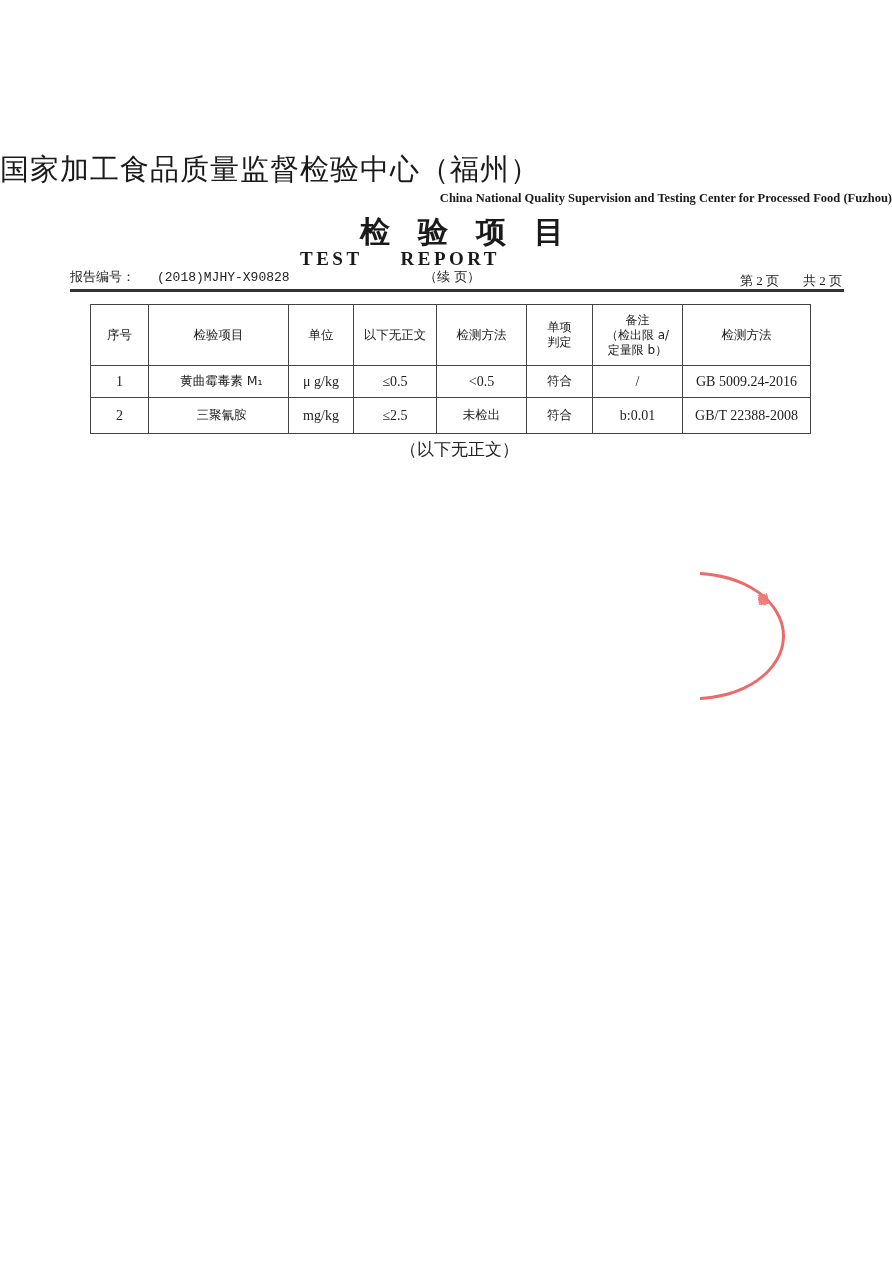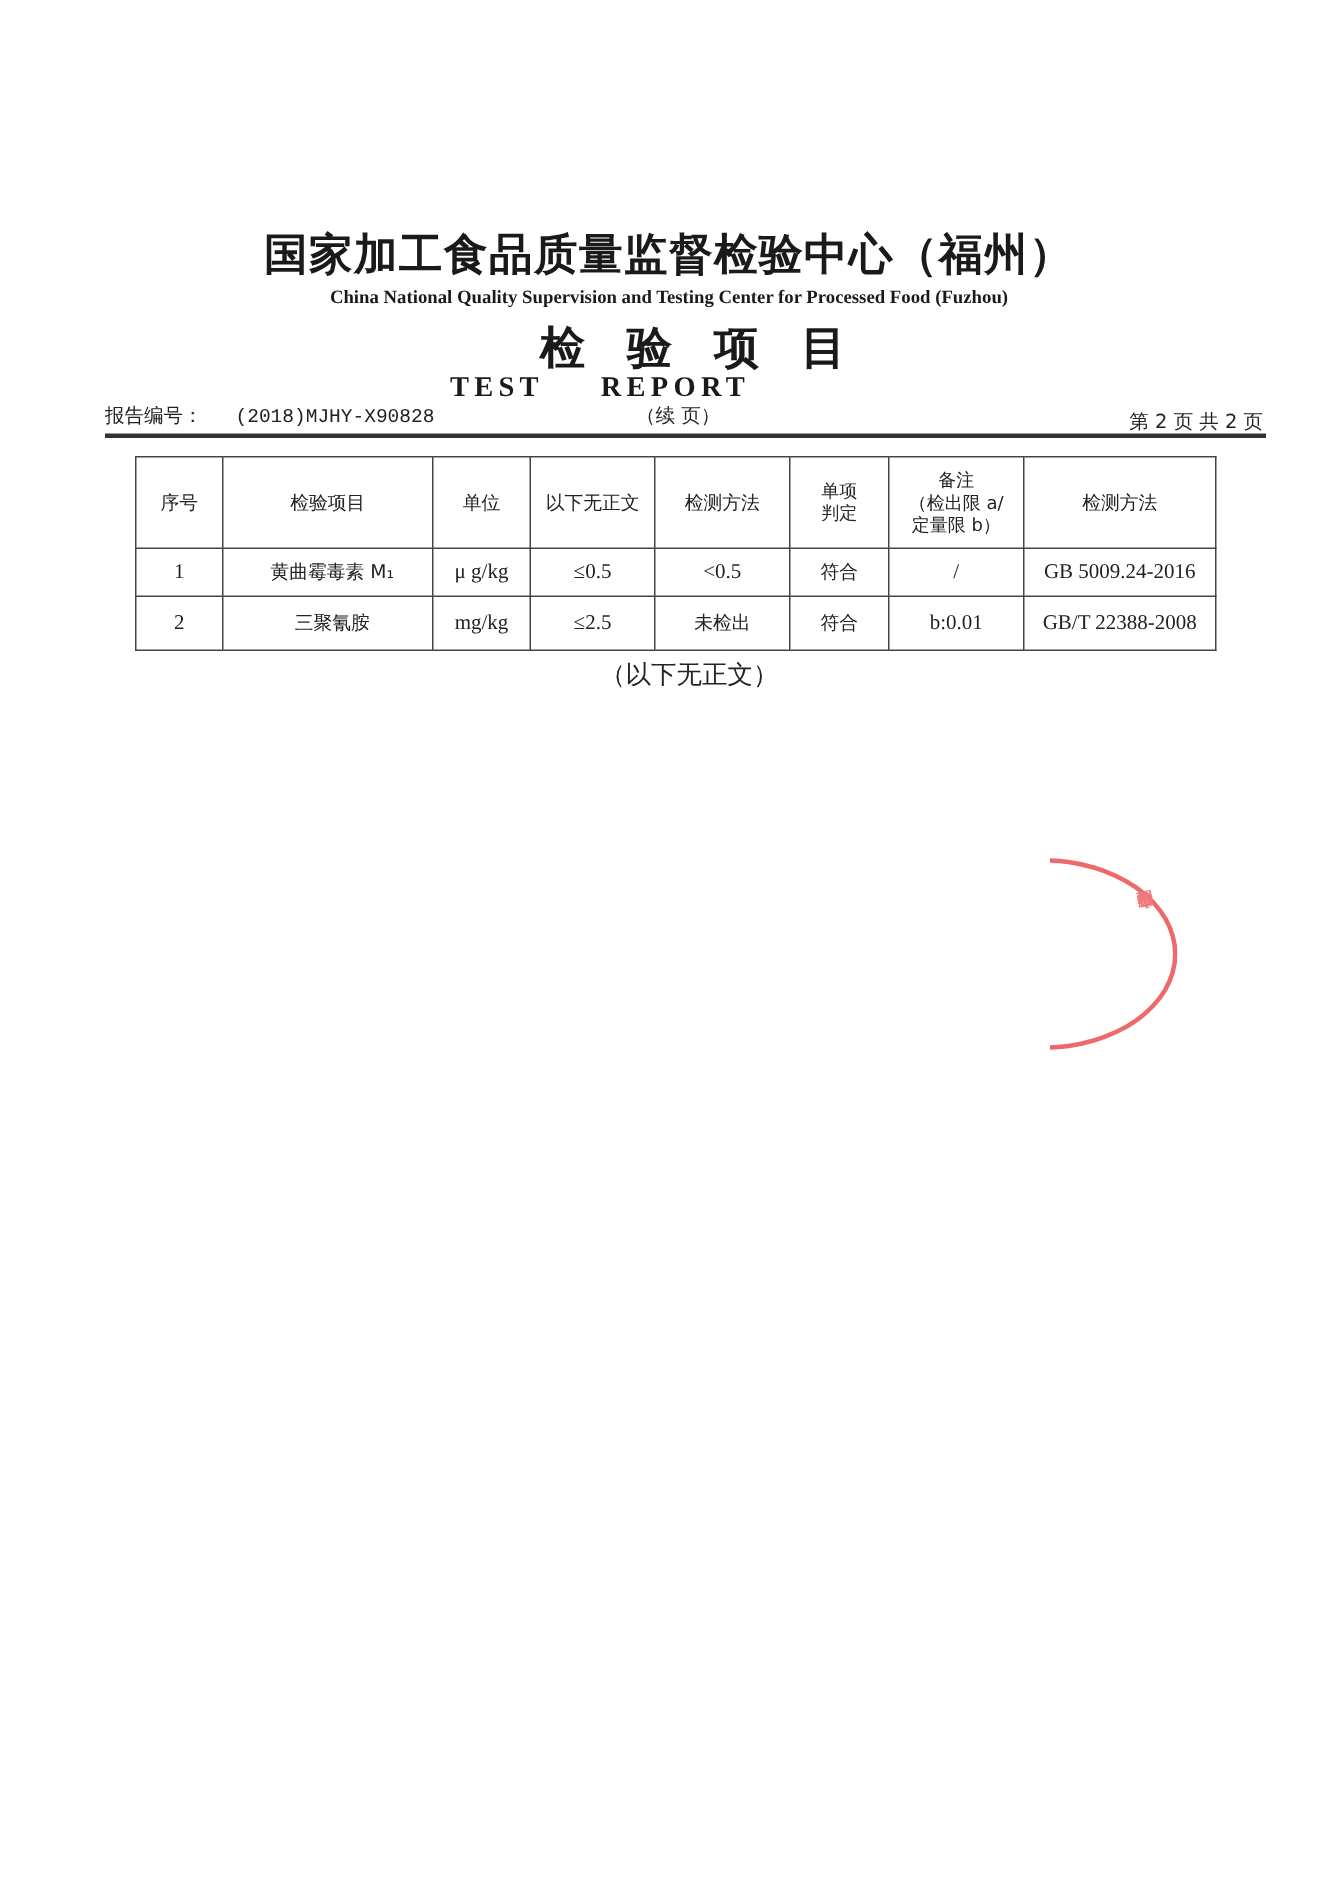--- a/index.html
+++ b/index.html
@@ -1,31 +1,31 @@
 <!DOCTYPE html>
 <html><head>
 <meta charset="utf-8">
 <style>
   html, body { margin:0; padding:0; background:#ffffff; }
   body { width:892px; height:1261px; position:relative; overflow:hidden;
          font-family:"DejaVu Serif", serif; color:#1a1a1a; }
   .abs { position:absolute; }
-  .title-cn { left:0; width:892px; top:150px; text-align:center; font-size:29px; font-weight:bold;
+  .title-cn { left:0; width:892px; top:150px; text-align:left; font-size:29px; font-weight:normal;
               letter-spacing:1px; font-family:"DejaVu Serif", serif; }
-  .title-en { left:0; width:892px; top:191px; text-align:center; font-size:12.5px; font-weight:bold;
+  .title-en { left:0; width:892px; top:191px; text-align:right; font-size:12.5px; font-weight:bold;
               font-family:"Liberation Serif", serif; letter-spacing:0px; }
   .report-cn { left:300px; width:300px; top:212px; text-align:center; font-size:30px; font-weight:bold;
                letter-spacing:28px; font-family:"DejaVu Serif", serif; padding-left:26px; }
   .report-en { left:300px; width:300px; top:248px; font-size:19px; font-weight:bold;
                letter-spacing:3.5px; font-family:"Liberation Serif", serif; word-spacing:30px; }
   .report-no { left:70px; top:268px; font-size:13px; font-family:"DejaVu Sans", sans-serif; color:#222; }
   .report-no .val { margin-left:22px; font-family:"Liberation Mono", monospace; font-size:13px; }
   .continued { left:424px; top:268px; font-size:13px; font-family:"DejaVu Sans", sans-serif; color:#222; }
   .pageinfo { right:50px; top:272px; font-size:13px; font-family:"DejaVu Sans", sans-serif; color:#222; }
-  .pageinfo span { margin-left:4px; }
+  .pageinfo span { margin-left:24px;font-family:Liberation Serif, serif; }
   .rule { left:70px; top:289px; width:774px; height:3px; background:#333; }
 
   table.results { position:absolute; left:90px; top:304px; border-collapse:collapse;
                   font-family:"DejaVu Sans", sans-serif; font-size:12.5px; color:#222; }
   table.results td, table.results th { border:1px solid #444; text-align:center; font-weight:normal; padding:0 2px; }
   table.results th { height:60px; }
   table.results tr.r1 td { height:31px; }
   table.results tr.r2 td { height:35px; }
   table.results td.item { text-align:center; padding-left:8px; }
   table.results .num { font-family:"Liberation Serif", serif; font-size:14px; }

